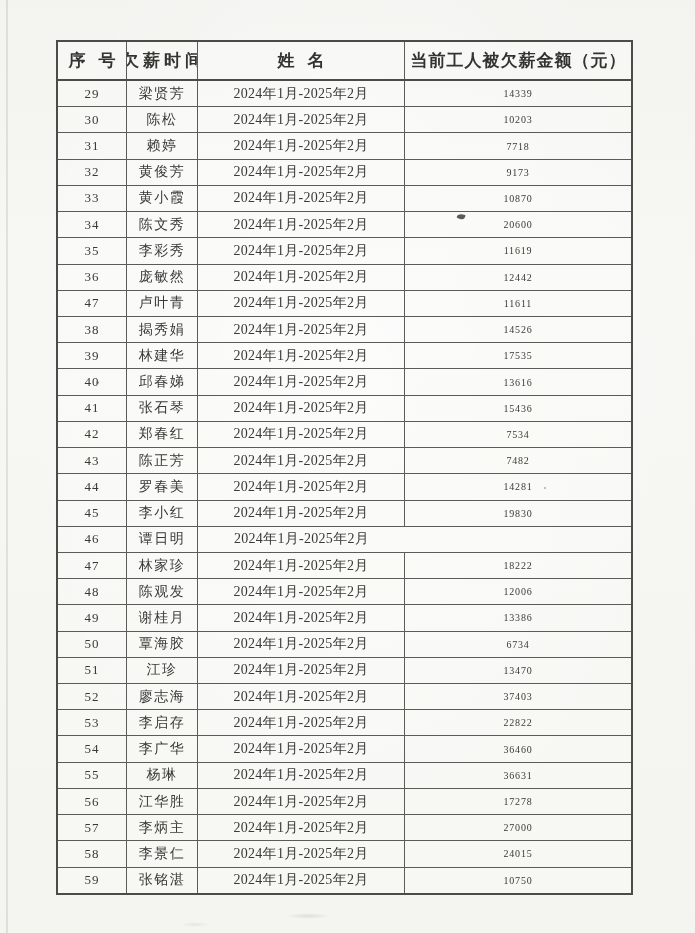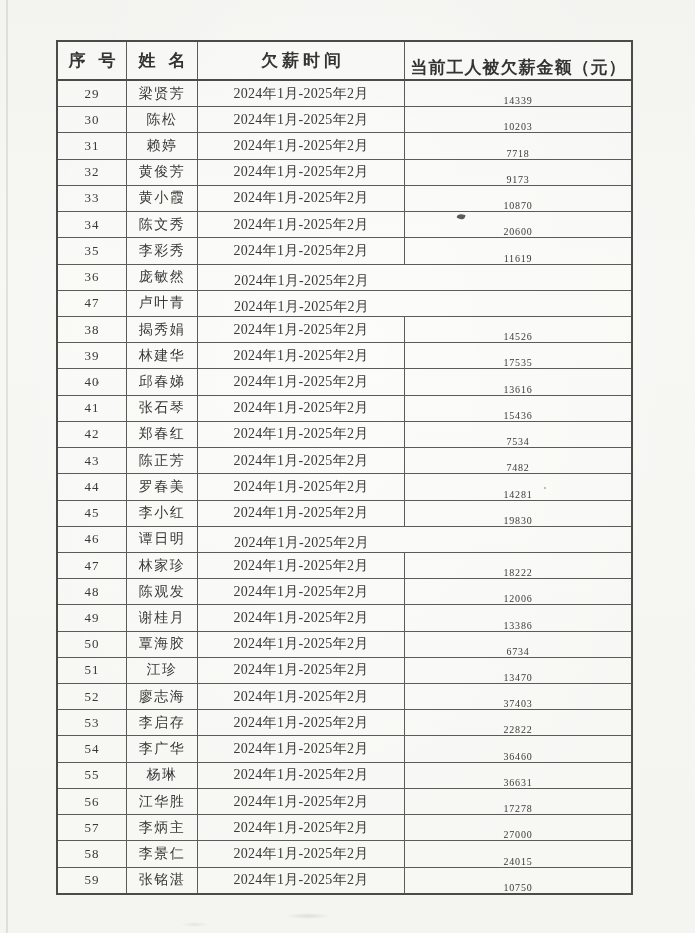--- a/index.html
+++ b/index.html
@@ -45,21 +45,21 @@
     font-weight: 600;
     color: #333330;
   }
 
   .t-cell {
     border-right: 1px solid #5b5b57;
     display: flex; align-items: center; justify-content: center;
     overflow: hidden;
     white-space: nowrap;
   }
-  .t-cell:last-child { border-right: none; align-items: flex-end; }
+  .t-cell:last-child { border-right: none; }
 
   .ls-wide  { letter-spacing: 13px; margin-right: -13px; }
   .ls-mid   { letter-spacing: 4px;  margin-right: -4px; }
   .ls-tight { letter-spacing: 1px;  margin-right: -1px; }
 
   .c-no     { font-size: 13px; letter-spacing: 1px; }
   .c-name   { font-size: 14px; letter-spacing: 1.5px; }
   .c-period { font-size: 14px; letter-spacing: 0.3px; }
   .c-amount { font-size: 10px; letter-spacing: 0.8px; }
 
@@ -92,24 +92,24 @@
 <body>
 
 <div class="scan-fold-line"></div>
 
 <div class="arrears-table">
   <div class="t-row header">
     <div class="t-cell">
       <span class="ls-wide">序号</span>
     </div>
     <div class="t-cell">
-      <span class="ls-wide">姓名</span>
+      <span class="ls-mid">欠薪时间</span>
     </div>
     <div class="t-cell">
-      <span class="ls-mid">欠薪时间</span>
+      <span class="ls-wide">姓名</span>
     </div>
     <div class="t-cell">
       <span class="ls-tight">当前工人被欠薪金额（元）</span>
     </div>
   </div>
   <div style="display:contents" id="table-body">
   <div class="t-row">
     <div class="t-cell c-no">29</div>
     <div class="t-cell c-name">梁贤芳</div>
     <div class="t-cell c-period">2024年1月-2025年2月</div>
@@ -155,26 +155,28 @@
     <div class="t-cell c-no">35</div>
     <div class="t-cell c-name">李彩秀</div>
     <div class="t-cell c-period">2024年1月-2025年2月</div>
     <div class="t-cell c-amount">11619</div>
   </div>
 
   <div class="t-row">
     <div class="t-cell c-no">36</div>
     <div class="t-cell c-name">庞敏然</div>
     <div class="t-cell c-period">2024年1月-2025年2月</div>
+    <div class="t-cell c-amount">12442</div>
   </div>
 
   <div class="t-row">
     <div class="t-cell c-no">47</div>
     <div class="t-cell c-name">卢叶青</div>
     <div class="t-cell c-period">2024年1月-2025年2月</div>
+    <div class="t-cell c-amount">11611</div>
   </div>
 
   <div class="t-row">
     <div class="t-cell c-no">38</div>
     <div class="t-cell c-name">揭秀娟</div>
     <div class="t-cell c-period">2024年1月-2025年2月</div>
     <div class="t-cell c-amount">14526</div>
   </div>
 
   <div class="t-row">

